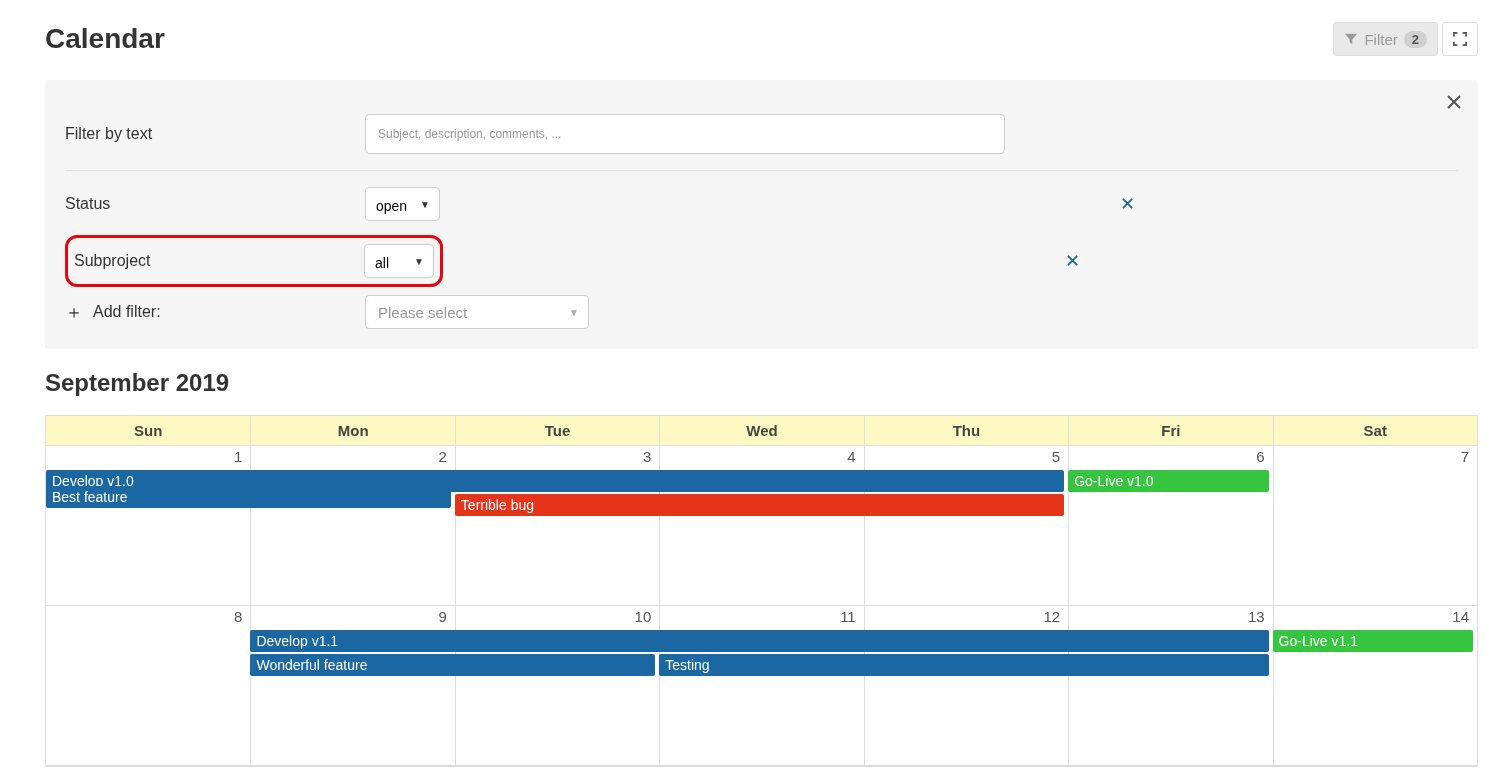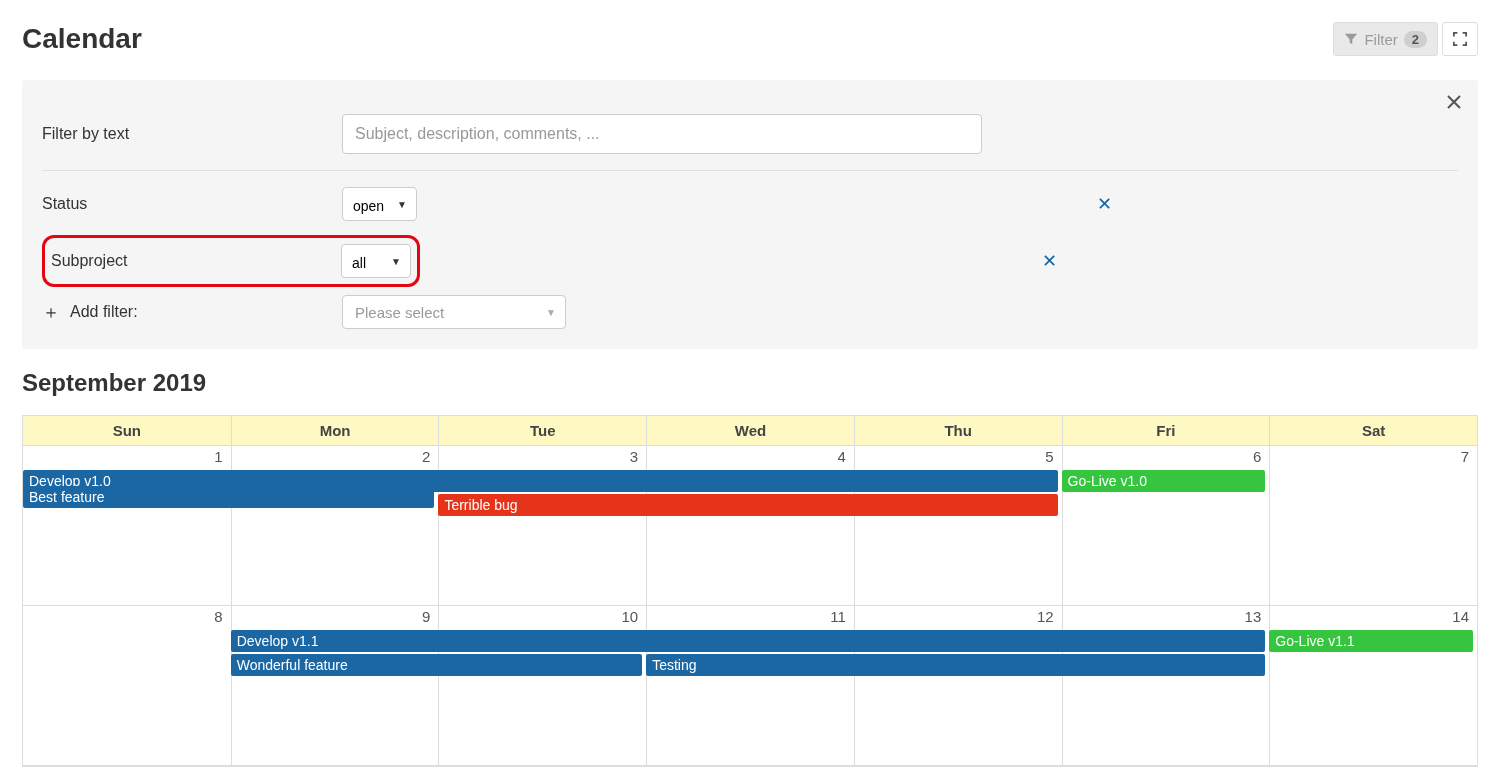--- a/index.html
+++ b/index.html
@@ -1,32 +1,32 @@
 <!DOCTYPE html>
 <html><head>
 <meta charset="utf-8">
 <style>
   * { box-sizing: border-box; margin: 0; padding: 0; }
   body { font-family: -apple-system, "Segoe UI", "Helvetica Neue", Arial, sans-serif; background: #fff; color: #333; font-size: 15px; }
 
-  .page { padding: 22px 22px 0 22px; }
+  .page { padding: 22px 22px 0 22px; margin-left: 23px; }
 
   .header-row { display: flex; align-items: center; justify-content: space-between; margin-bottom: 24px; }
   .page-title { font-size: 28px; font-weight: 700; color: #333; }
   .header-actions { display: flex; gap: 4px; }
   .filter-btn { display: inline-flex; align-items: center; gap: 6px; background: #e9e9e9; border: 1px solid #ddd; border-radius: 3px; padding: 6px 10px; color: #9a9a9a; cursor: pointer; font-size: 15px; }
   .filter-btn .count { background: #cfcfcf; color: #555; border-radius: 10px; padding: 1px 8px; font-size: 13px; font-weight: 600; }
   .icon-btn { display: inline-flex; align-items: center; justify-content: center; width: 36px; height: 34px; border: 1px solid #ddd; border-radius: 3px; background: #fff; cursor: pointer; color: #555; }
 
   .filter-panel { position: relative; background: #f5f5f5; border-radius: 3px; padding: 22px 20px 20px 20px; margin-bottom: 20px; }
   .close-panel { position: absolute; top: 12px; right: 16px; cursor: pointer; color: #555; font-size: 20px; }
   .filter-row { display: flex; align-items: center; padding: 12px 0; }
   .filter-row.divided { border-bottom: 1px solid #e0e0e0; padding-bottom: 16px; margin-bottom: 4px; }
   .filter-label { width: 300px; color: #333; font-size: 16px; }
-  .text-input { width: 640px; height: 40px; border: 1px solid #ccc; border-radius: 4px; padding: 12px 12px; font-size: 16px; color: #333; }
+  .text-input { width: 640px; height: 40px; border: 1px solid #ccc; border-radius: 4px; padding: 12px 12px; font-size: 12px; color: #333; }
   .text-input::placeholder { color: #999; }
   .select-wrap { position: relative; display: inline-block; }
   .select-small { width: 75px; height: 34px; border: 1px solid #ccc; border-radius: 4px; background: #fff; padding: 4px 28px 0 10px; font-size: 14px; appearance: none; -webkit-appearance: none; cursor: pointer; }
   .select-med { width: 224px; height: 34px; border: 1px solid #ccc; border-radius: 4px; background: #fff; padding: 0 28px 0 12px; font-size: 15px; color: #999; appearance: none; -webkit-appearance: none; cursor: pointer; }
   .select-caret { position: absolute; right: 10px; top: 50%; transform: translateY(-50%); pointer-events: none; font-size: 10px; color: #333; }
   .select-caret.light { color: #aaa; }
   .remove-x { color: #1a67a3; cursor: pointer; font-size: 18px; margin-left: 680px; }
   .remove-x-sub { color: #1a67a3; cursor: pointer; font-size: 18px; margin-left: 680px; }
   .add-filter-row { display: flex; align-items: center; padding-top: 6px; }
   .add-filter-label { display: flex; align-items: center; gap: 10px; width: 300px; font-size: 16px; color: #333; }

